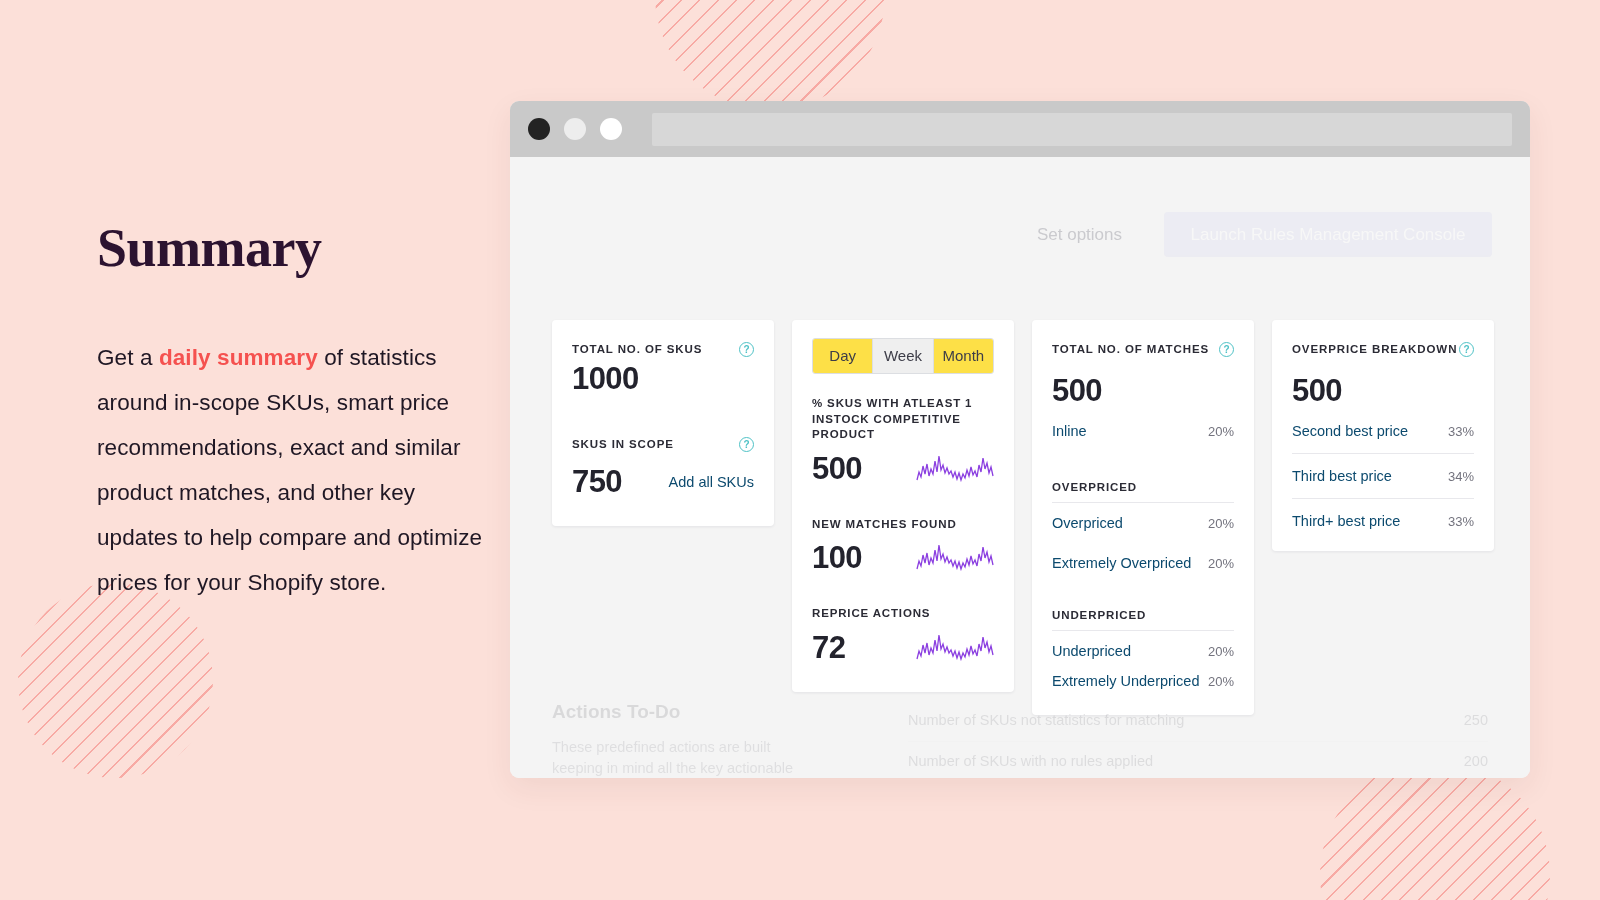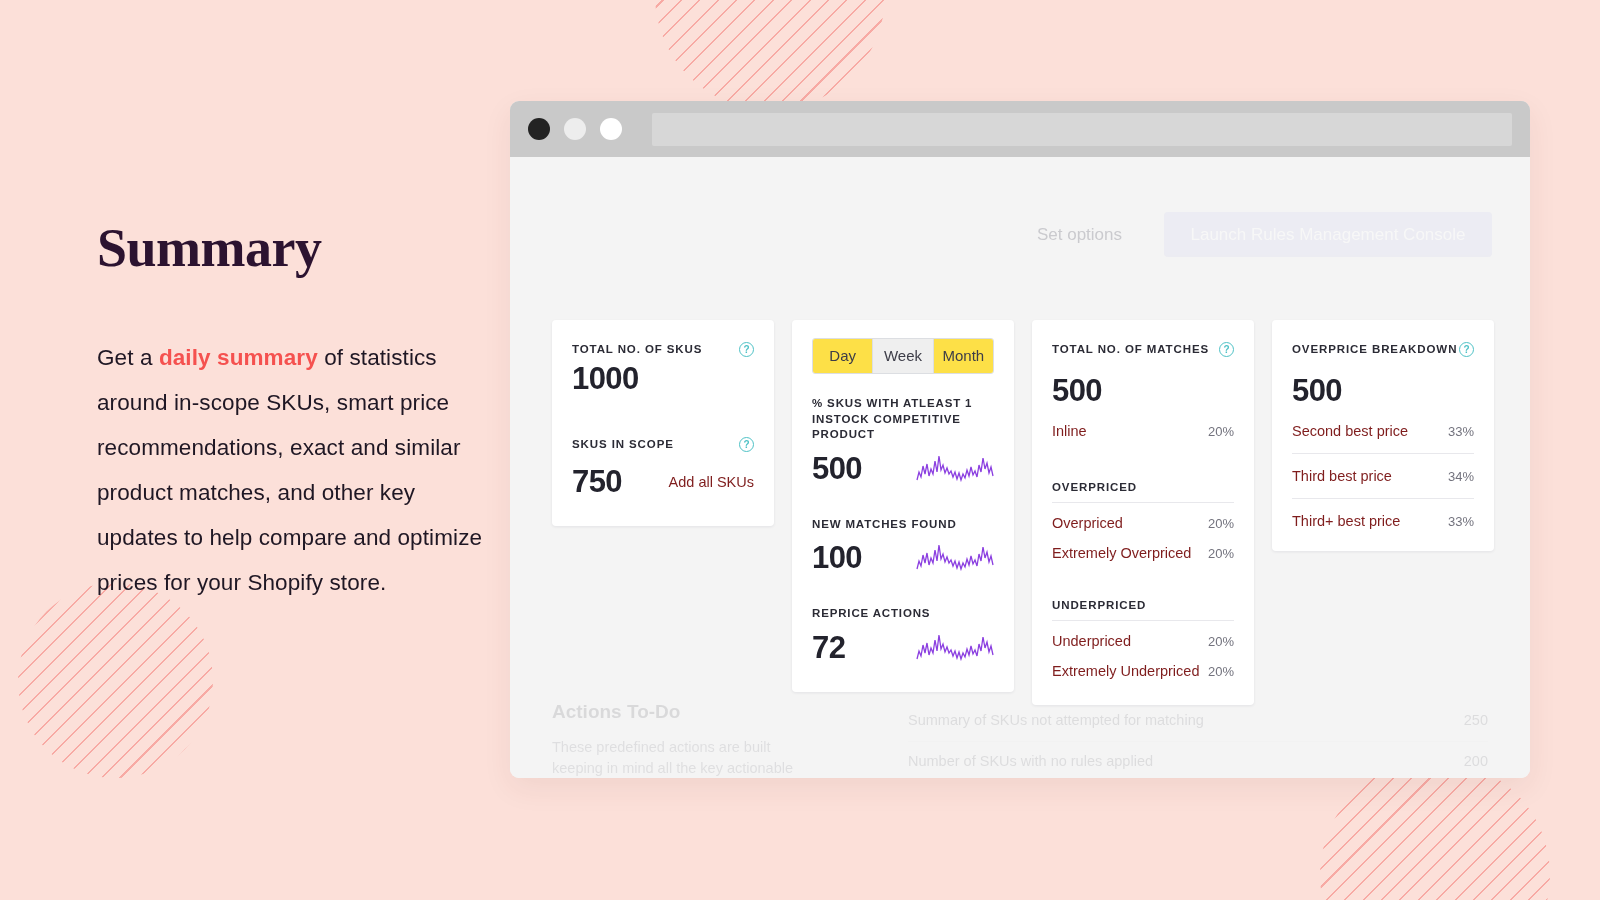--- a/index.html
+++ b/index.html
@@ -197,21 +197,21 @@
   .stat-row {
     display: flex;
     align-items: center;
     justify-content: space-between;
     margin-top: 8px;
   }
   .sparkline { width: 78px; height: 34px; display: block; }
 
   .link-text {
     font-size: 14.5px;
-    color: #7f1d1d;
+    color: #0c4a6e;
   }
   .pct-text {
     font-size: 13px;
     color: #73737e;
   }
   .section-label {
     font-size: 11.5px;
     font-weight: bold;
     letter-spacing: 0.9px;
     color: #2b2b35;
@@ -335,21 +335,21 @@
           <div class="link-text">Inline</div>
           <div class="pct-text">20%</div>
         </div>
 
         <div class="section-label" style="margin-top:42px">OVERPRICED</div>
         <div class="hr" style="margin-top:9px"></div>
         <div class="metric-row" style="margin-top:12px">
           <div class="link-text">Overpriced</div>
           <div class="pct-text">20%</div>
         </div>
-        <div class="metric-row" style="margin-top:14px">
+        <div class="metric-row" style="margin-top:24px">
           <div class="link-text">Extremely Overpriced</div>
           <div class="pct-text">20%</div>
         </div>
 
         <div class="section-label" style="margin-top:38px">UNDERPRICED</div>
         <div class="hr" style="margin-top:9px"></div>
         <div class="metric-row" style="margin-top:12px">
           <div class="link-text">Underpriced</div>
           <div class="pct-text">20%</div>
         </div>
@@ -382,21 +382,21 @@
         </div>
       </div>
 
     </div>
 
     <div id="actions-todo-section">
       <div id="actions-todo-title">Actions To-Do</div>
       <div id="actions-todo-sub">These predefined actions are built keeping in mind all the key actionable</div>
       <div id="actions-todo-list">
         <div class="todo-row">
-          <div class="todo-label">Summary of SKUs not attempted for matching</div>
+          <div class="todo-label">Number of SKUs not statistics for matching</div>
           <div class="todo-value">250</div>
         </div>
         <div class="hr"></div>
         <div class="todo-row">
           <div class="todo-label">Number of SKUs with no rules applied</div>
           <div class="todo-value">200</div>
         </div>
       </div>
     </div>
 

